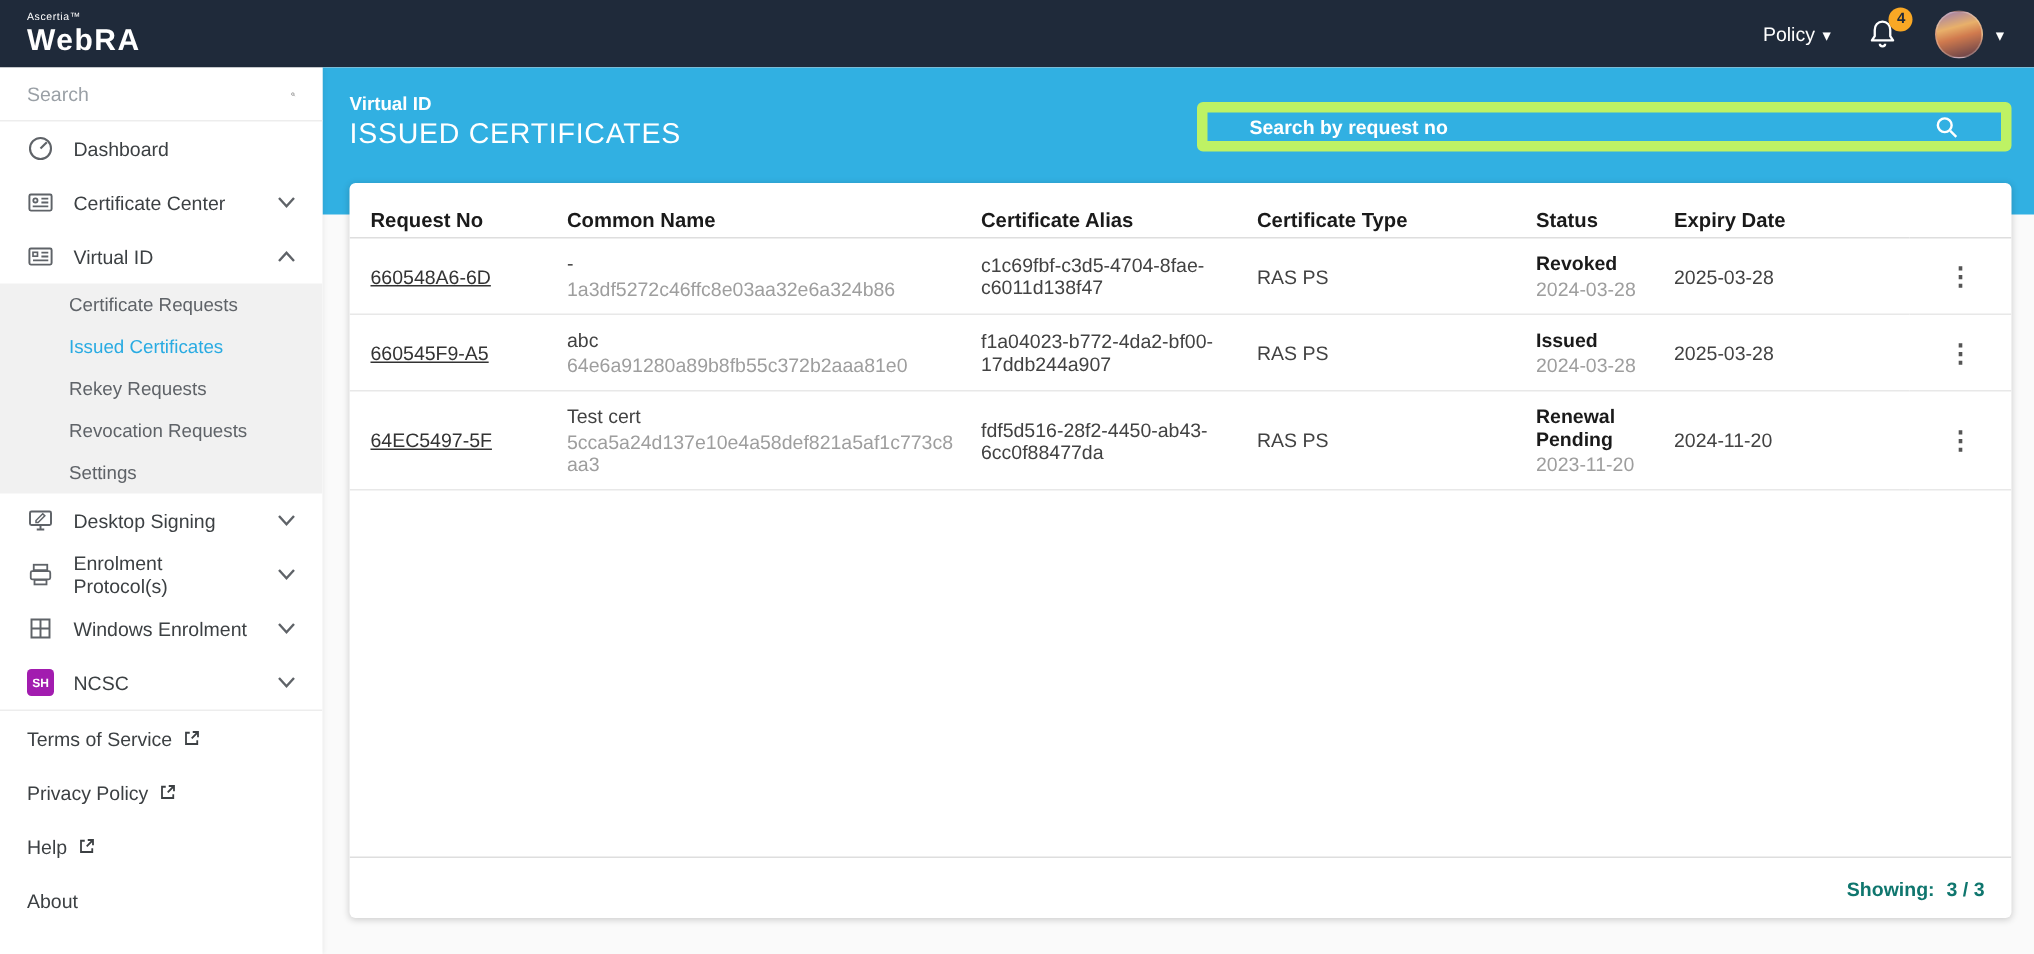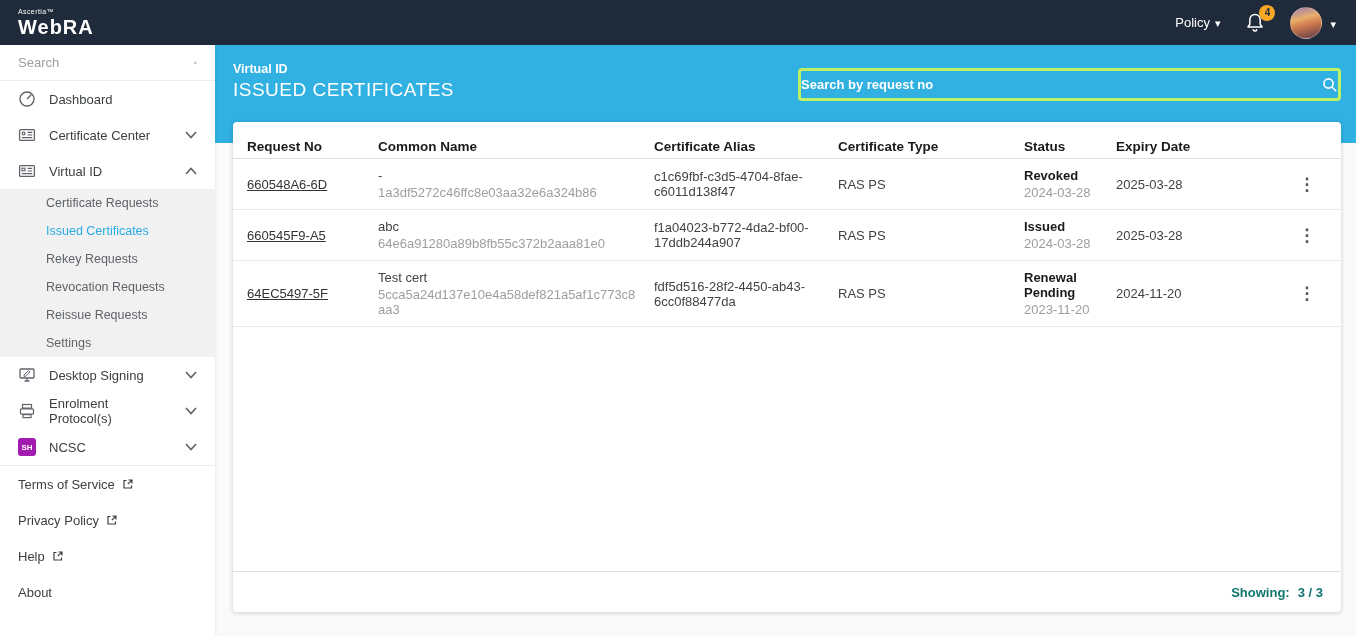--- a/index.html
+++ b/index.html
@@ -51,22 +51,22 @@
   .side-footer { border-top:1px solid #ededed; }
   .footer-link { height:36px; display:flex; align-items:center; gap:7px;
                  padding-left:18px; color:#3c4043; cursor:pointer; }
 
   
   .main { flex:1; position:relative; background:#fafafa; }
   .bluebar { height:98px; background:#31b0e2; padding:17px 15px 0 18px; position:relative; }
   .breadcrumb { color:#fff; font-size:12.5px; font-weight:700; margin-bottom:3px; }
   .page-title { color:#fff; font-size:19px; font-weight:500; letter-spacing:.5px; }
   .hdr-search { position:absolute; top:23px; right:15px; width:543px; height:33px;
-                border:3px solid #bef264; border-radius:4px; display:flex; align-items:center;
-                padding:0 0; }
+                border:7px solid #bef264; border-radius:4px; display:flex; align-items:center;
+                padding:0 28px; }
   .hdr-search input { flex:1; background:transparent; border:none; outline:none;
                       color:#fff; font-size:13px; font-weight:700;
                       font-family:"Liberation Sans", sans-serif; }
   .hdr-search input::placeholder { color:#fff; font-weight:700; }
 
   
   .card { position:absolute; top:77px; left:18px; right:15px; bottom:24px; background:#fff;
           border-radius:4px; box-shadow:0 1px 5px rgba(0,0,0,.18); display:flex;
           flex-direction:column; overflow:hidden; }
   table { width:100%; border-collapse:collapse; table-layout:fixed; font-size:13px; }
@@ -157,21 +157,20 @@
             <polyline points="1,1 6,6.5 11,1" fill="none" stroke="#5f6368" stroke-width="1.6"></polyline>
           </svg>
       </span>
     </div>
 
     <div class="submenu">
       <div class="submenu-item">Certificate Requests</div>
       <div class="submenu-item active">Issued Certificates</div>
       <div class="submenu-item">Rekey Requests</div>
       <div class="submenu-item">Revocation Requests</div>
-      <div class="submenu-item">Reissue Requests</div>
       <div class="submenu-item">Settings</div>
     </div>
 
     <div class="nav-item">
       <svg class="mi" width="18" height="18" viewBox="0 0 18 18">
         <rect x="2" y="3" width="14" height="9" rx="1" fill="none" stroke="#5f6368" stroke-width="1.3"></rect>
         <path d="M6.5 15 h5 M9 12 v3" stroke="#5f6368" stroke-width="1.3"></path>
         <path d="M6 9 l4.5-4.5 1.4 1.4 L7.4 10.4 H6 Z" fill="none" stroke="#5f6368" stroke-width="1"></path>
       </svg>
       <span class="label">Desktop Signing</span>
@@ -189,20 +188,31 @@
         <rect x="5" y="12.6" width="8" height="3" fill="none" stroke="#5f6368" stroke-width="1.2"></rect>
       </svg>
       <span class="label">Enrolment Protocol(s)</span>
       <span class="chev">
         <svg width="12" height="8" viewBox="0 0 12 8">
             <polyline points="1,1 6,6.5 11,1" fill="none" stroke="#5f6368" stroke-width="1.6"></polyline>
           </svg>
       </span>
     </div>
 
+    <div class="nav-item">
+      <svg class="mi" width="18" height="18" viewBox="0 0 18 18">
+        <path d="M3 3 h12 v12 h-12 Z M9 3 v12 M3 9 h12" fill="none" stroke="#5f6368" stroke-width="1.3"></path>
+      </svg>
+      <span class="label">Windows Enrolment</span>
+      <span class="chev">
+        <svg width="12" height="8" viewBox="0 0 12 8">
+            <polyline points="1,1 6,6.5 11,1" fill="none" stroke="#5f6368" stroke-width="1.6"></polyline>
+          </svg>
+      </span>
+    </div>
 
     <div class="nav-item">
       <span class="ncsc-badge">SH</span>
       <span class="label">NCSC</span>
       <span class="chev">
         <svg width="12" height="8" viewBox="0 0 12 8">
             <polyline points="1,1 6,6.5 11,1" fill="none" stroke="#5f6368" stroke-width="1.6"></polyline>
           </svg>
       </span>
     </div>

